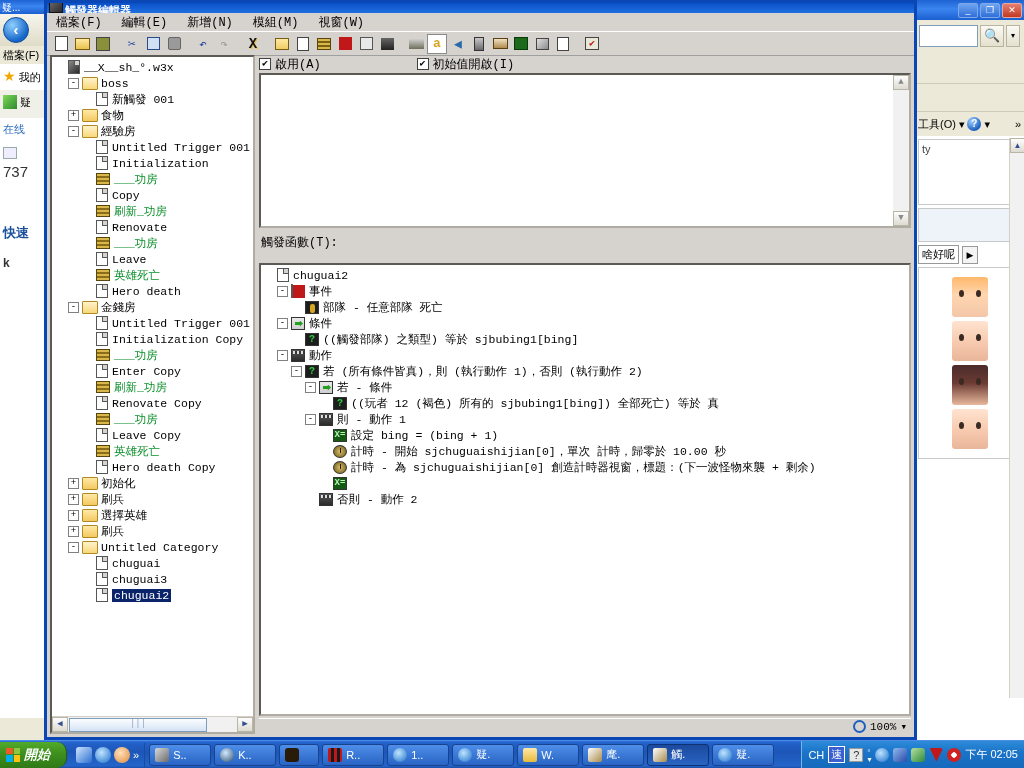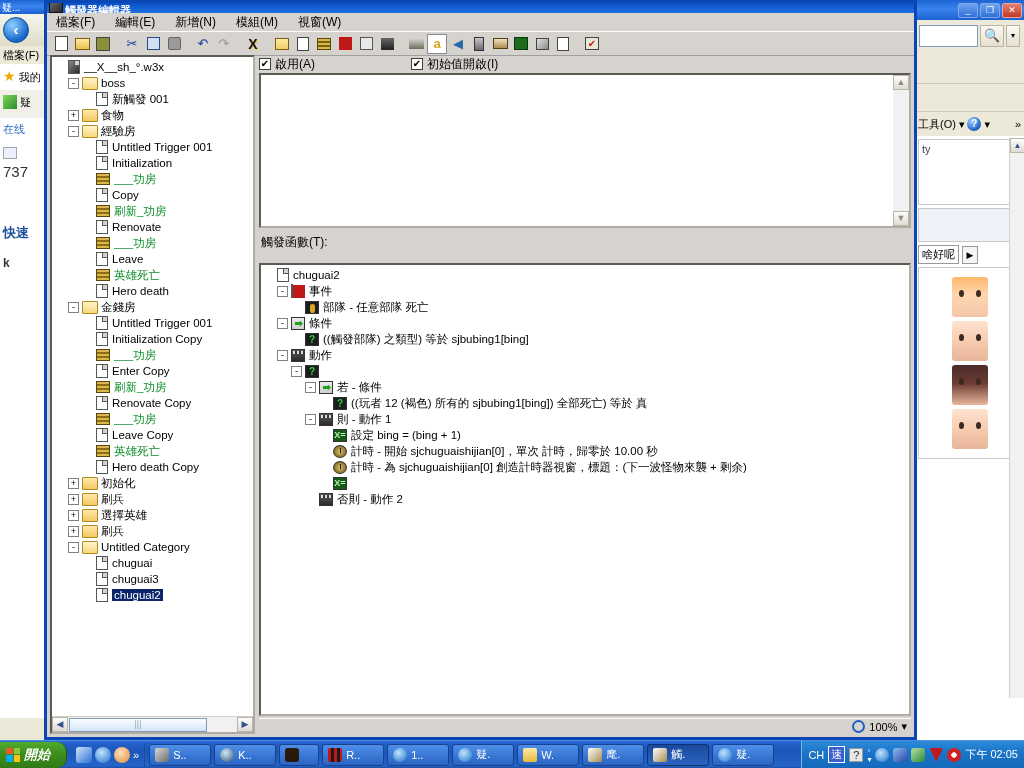--- a/index.html
+++ b/index.html
@@ -78,21 +78,21 @@
   .av.hair-dark{ background:linear-gradient(180deg,#4a2b2b 0%,#6b3b33 45%,#e7b89c 100%); }
   .av.hair-org { background:linear-gradient(180deg,#ffb86b 0%,#ffd6b0 45%,#f3c6a8 100%); }
   #bg-ie-right .vscroll{ position:absolute; right:0; top:138px; width:15px; height:560px;
                          background:#f1f1f1; border-left:1px solid #d4d0c8;}
   #bg-ie-right .vsb { width:15px;height:15px;background:linear-gradient(180deg,#fdfdfd,#dedbd0);
                       border:1px solid #b9b6a8; text-align:center;line-height:13px;font-size:8px;color:#33508f;}
 
   
   #editor {
     position:absolute; left:44px; top:0; width:873px; height:740px;
-    border:3px solid #0a46b4; background:#d6d3ce;
+    border:3px solid #0a46b4; background:#d6d3ce;font-family:Liberation Mono, monospace;
   }
   #editor .titlebar {
     height:10px; background:linear-gradient(180deg,#0a50c8,#1f6fe0);
     color:#fff; font-size:11px; padding-left:18px; overflow:hidden; position:relative;
     font-weight:bold;
   }
   #editor .titlebar .ticon{ position:absolute;left:2px;top:-4px;width:14px;height:14px;
                             background:linear-gradient(135deg,#6d6d6d,#2b2b2b); border:1px solid #111;}
   #editor .menubar {
     height:19px; background:#d6d3ce; border-bottom:1px solid #fff;
@@ -648,20 +648,21 @@
         <div class="frow">
           <span style="display: inline-block; width: 14px;"></span>
           <span class="fexp">-</span>
           <span class="ficon ic-act"></span>
           <span>動作</span>
         </div>
         <div class="frow">
           <span style="display: inline-block; width: 28px;"></span>
           <span class="fexp">-</span>
           <span class="ficon ic-q">?</span>
+          <span>若 (所有條件皆真)，則 (執行動作 1)，否則 (執行動作 2)</span>
         </div>
         <div class="frow">
           <span style="display: inline-block; width: 42px;"></span>
           <span class="fexp">-</span>
           <span class="ficon ic-cond"></span>
           <span>若 - 條件</span>
         </div>
         <div class="frow">
           <span style="display: inline-block; width: 56px;"></span>
           <span class="fnoexp"></span>

